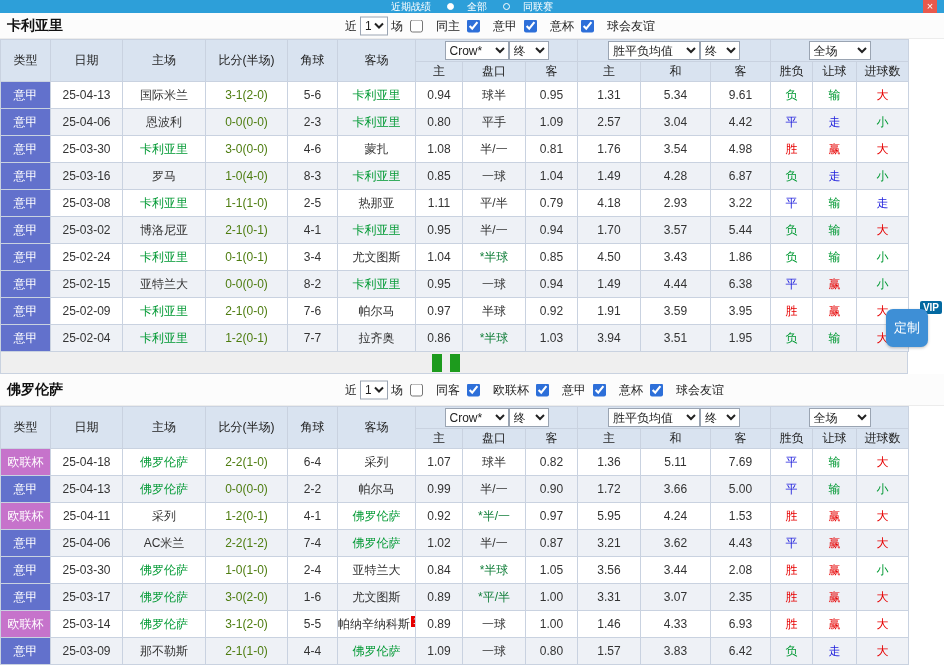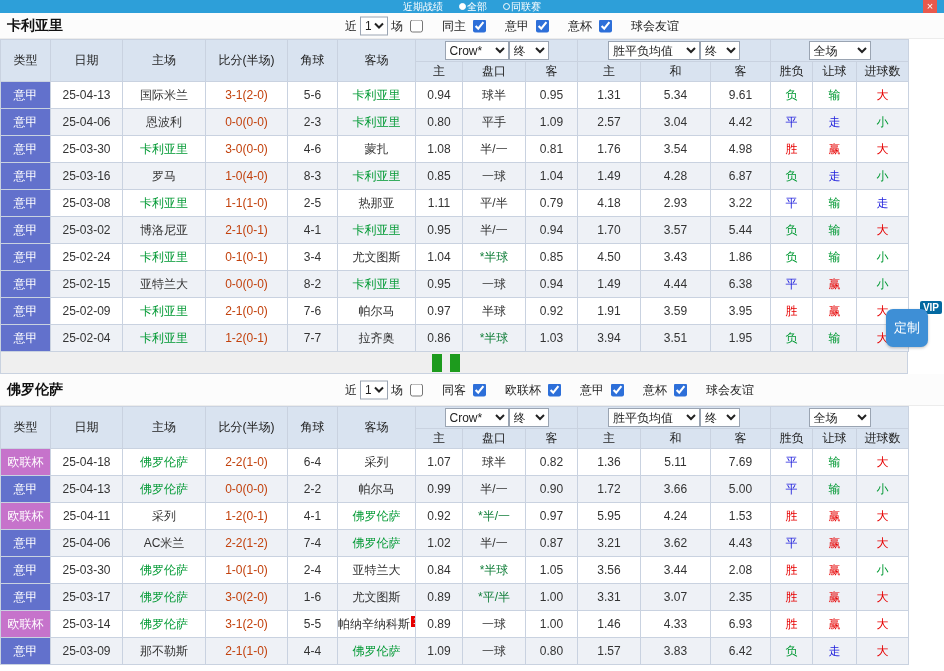--- a/index.html
+++ b/index.html
@@ -4,52 +4,52 @@
 <style>
   *{box-sizing:border-box;margin:0;padding:0}
   html,body{width:944px;height:671px;overflow:hidden;background:#fff;
     font-family:"Liberation Sans","DejaVu Sans",sans-serif}
   body{position:relative}
 
   
   .topbar{height:13px;background:#2d9fd9;position:relative;overflow:hidden}
   .topbar-center{position:absolute;left:0;right:0;top:0;height:13px;display:flex;
     justify-content:center;align-items:center;gap:16px;color:#fff;font-size:10px;white-space:nowrap}
-  .tb-radio{display:inline-flex;align-items:center;gap:1px;cursor:pointer}
+  .tb-radio{display:inline-flex;align-items:center;gap:13px;cursor:pointer}
   .radio-dot{width:7px;height:7px;border-radius:50%;border:1px solid #fff;background:#2d9fd9;display:inline-block}
   .radio-dot.selected{background:#fff}
   .close-btn{position:absolute;right:7px;top:0;width:14px;height:13px;background:#e9594c;
     color:#fff;font-size:11px;line-height:12px;text-align:center;cursor:pointer}
 
   
   .title-row{height:26px;background:#fcfcfc;border-bottom:1px solid #ececec;
     position:relative;display:flex;align-items:center;width:944px}
   .section:nth-child(2) .title-row{height:32px}
   .team-name{font-weight:bold;font-size:14px;color:#111;padding-left:7px}
   .filter{position:absolute;left:345px;top:50%;transform:translateY(-50%);
     display:flex;align-items:center;gap:3px;font-size:12px;color:#222;white-space:nowrap}
-  .filter label.cb{display:inline-flex;align-items:center;gap:19px;margin-left:4px;cursor:pointer}
+  .filter label.cb{display:inline-flex;align-items:center;gap:13px;margin-left:4px;cursor:pointer}
   .filter input[type=checkbox]{width:13px;height:13px;accent-color:#2d6fd9;margin:0}
   select{font-size:12px;height:19px;border:1px solid #9aa4b2;background:#fff;color:#222}
   .count-select{width:28px}
   .w64{width:64px}.w40{width:40px}.w92{width:92px}.w62{width:62px}
 
   
   table.grid{border-collapse:collapse;table-layout:fixed;width:908px;font-size:12px;color:#333}
   table.grid th,table.grid td{border:1px solid #c9d2e0;text-align:center;overflow:hidden;white-space:nowrap}
   table.grid th{background:#d9e3f0;font-weight:normal;color:#222;height:20px}
   table.grid th.ddc{padding:1px}
   table.grid td{height:27px;background-clip:padding-box}
   tbody tr:nth-child(even) td{background:#eef1f6}
   tbody tr:nth-child(odd) td{background:#fff}
 
   .badge-blue{background:#6271cc !important;color:#fff}
   .badge-purple{background:#c673cb !important;color:#fff}
   .green-team{color:#009933}
-  .score{color:#c2410c}
+  .score{color:#4d7c0f}
   .star-handicap{color:#15803d}
   .win{color:#e60000}
   .draw{color:#2323dd}
   .lose{color:#009933}
   sup.note{display:inline-block;background:#e60000;color:#fff;font-size:9px;line-height:11px;
     height:11px;padding:0 2px;margin-left:1px;vertical-align:4px}
 
   
   .summary{width:908px;height:22px;line-height:20px;background:#efefef;
     border:1px solid #c9d2e0;border-top:none;text-align:center;font-size:12px;color:#222;white-space:nowrap}

